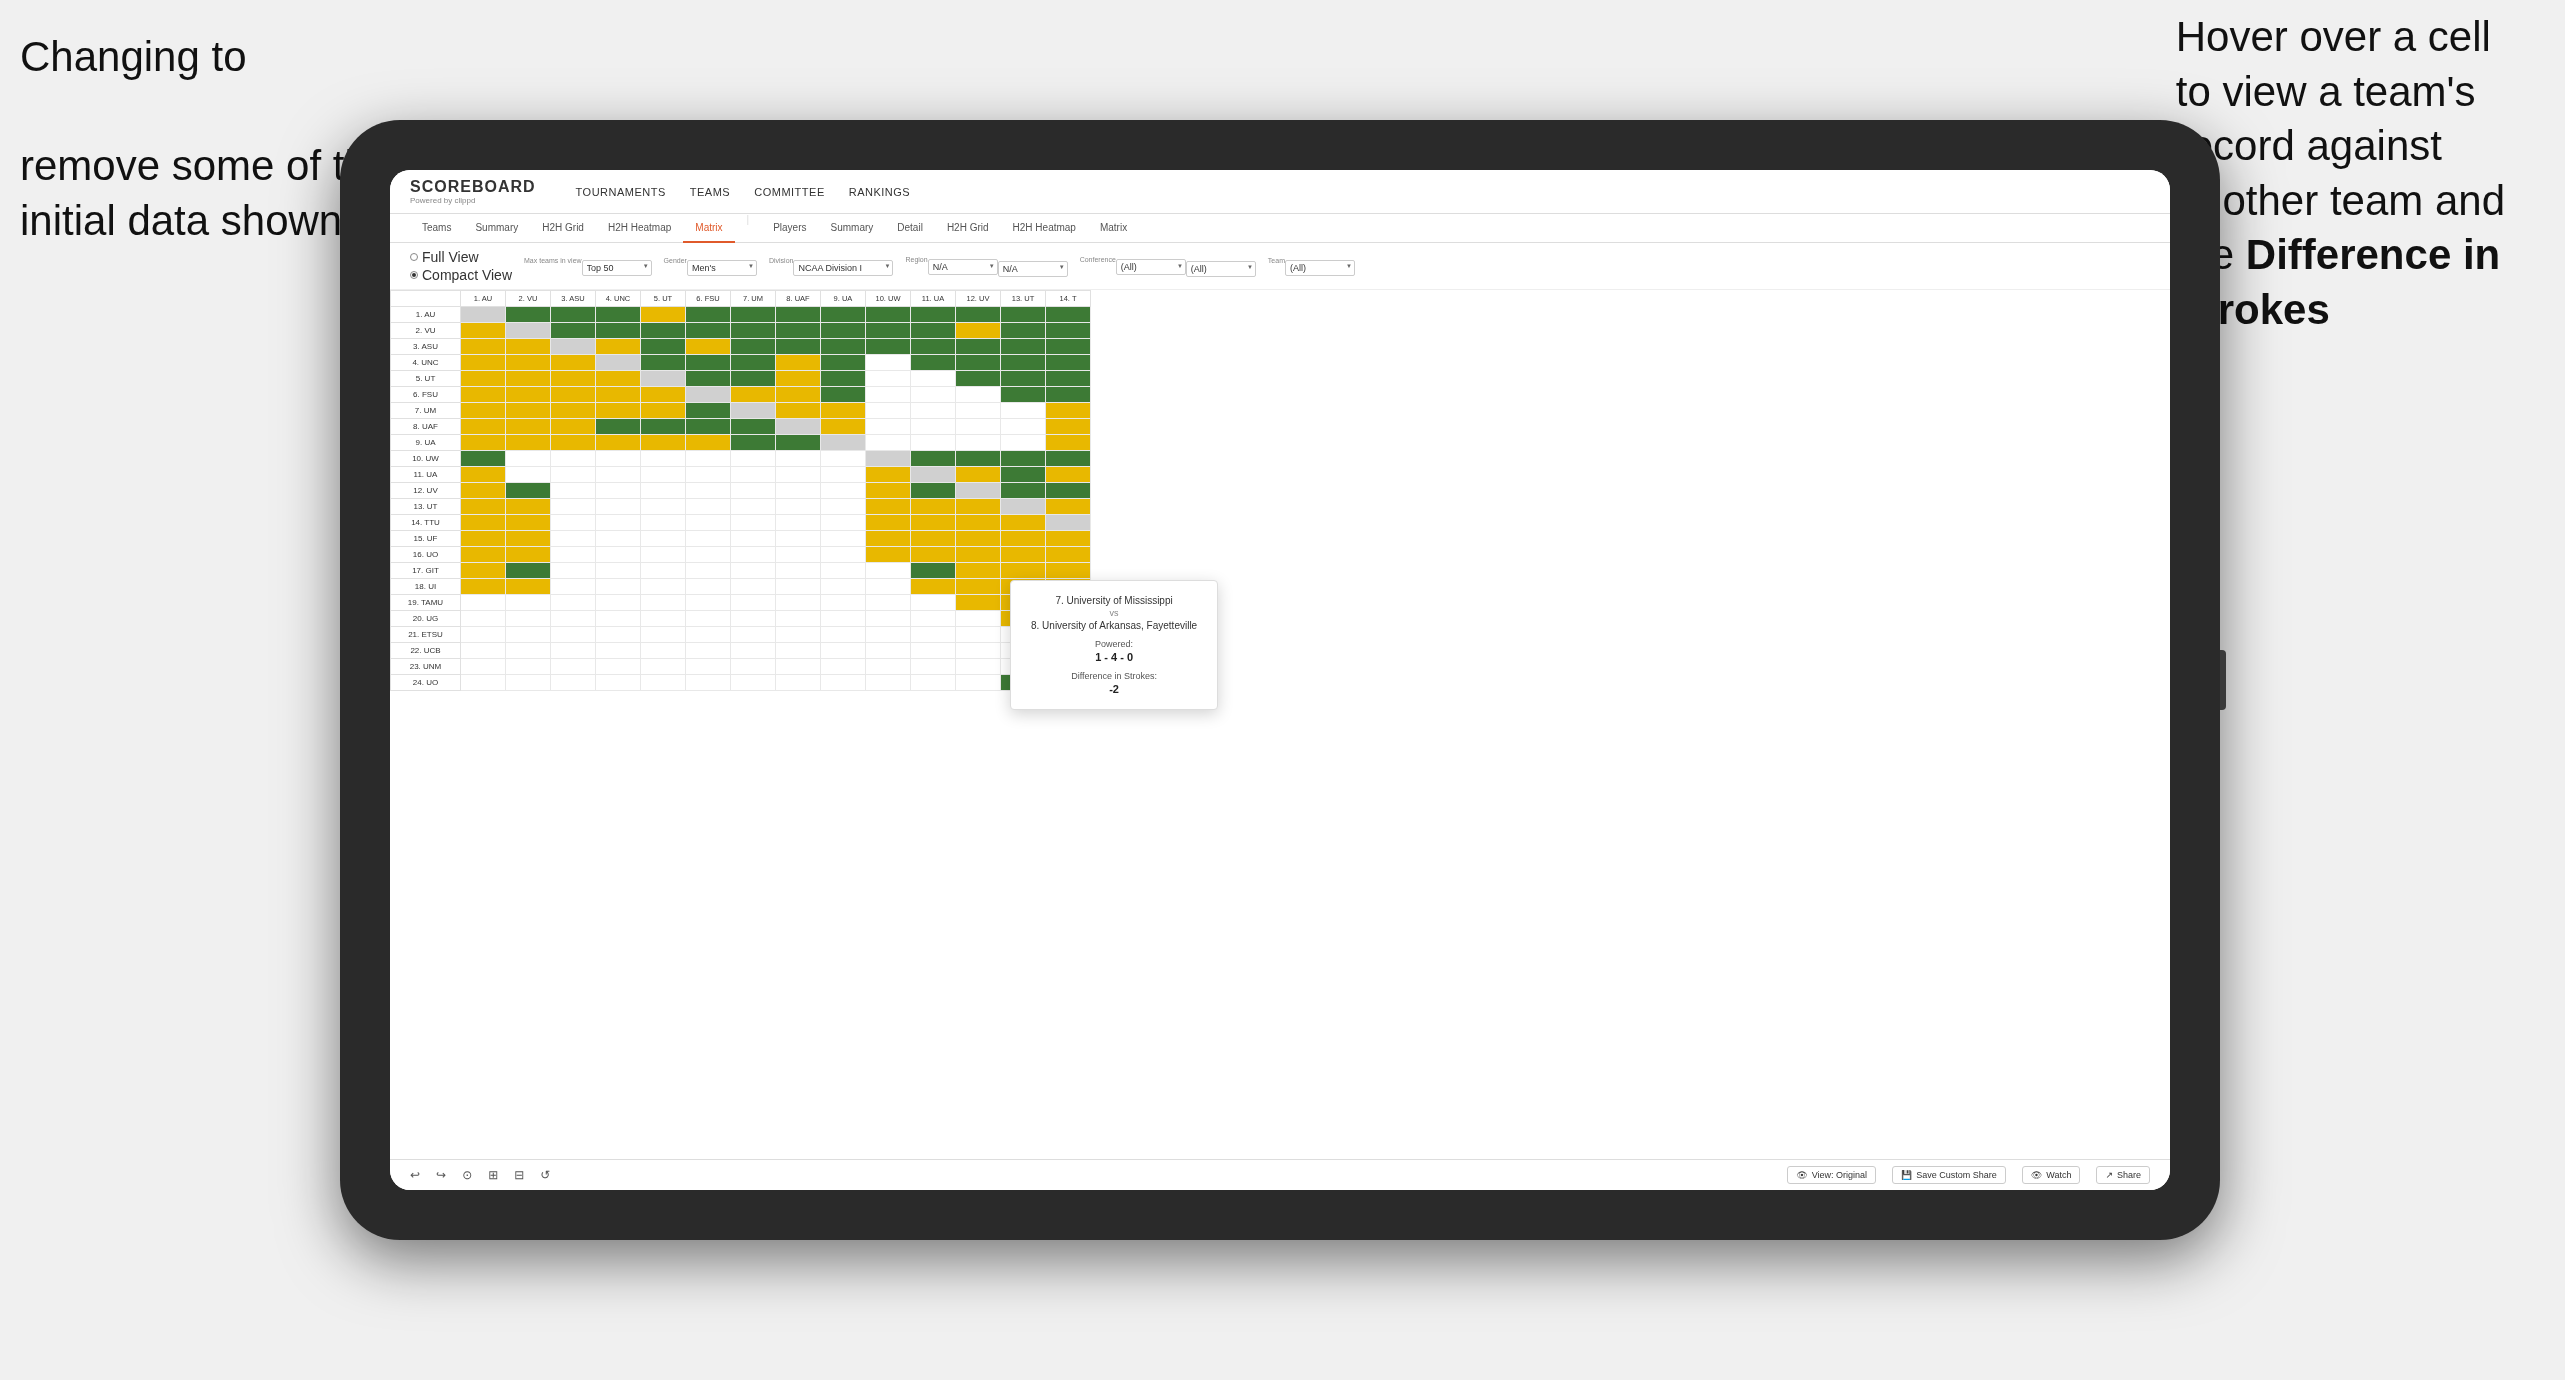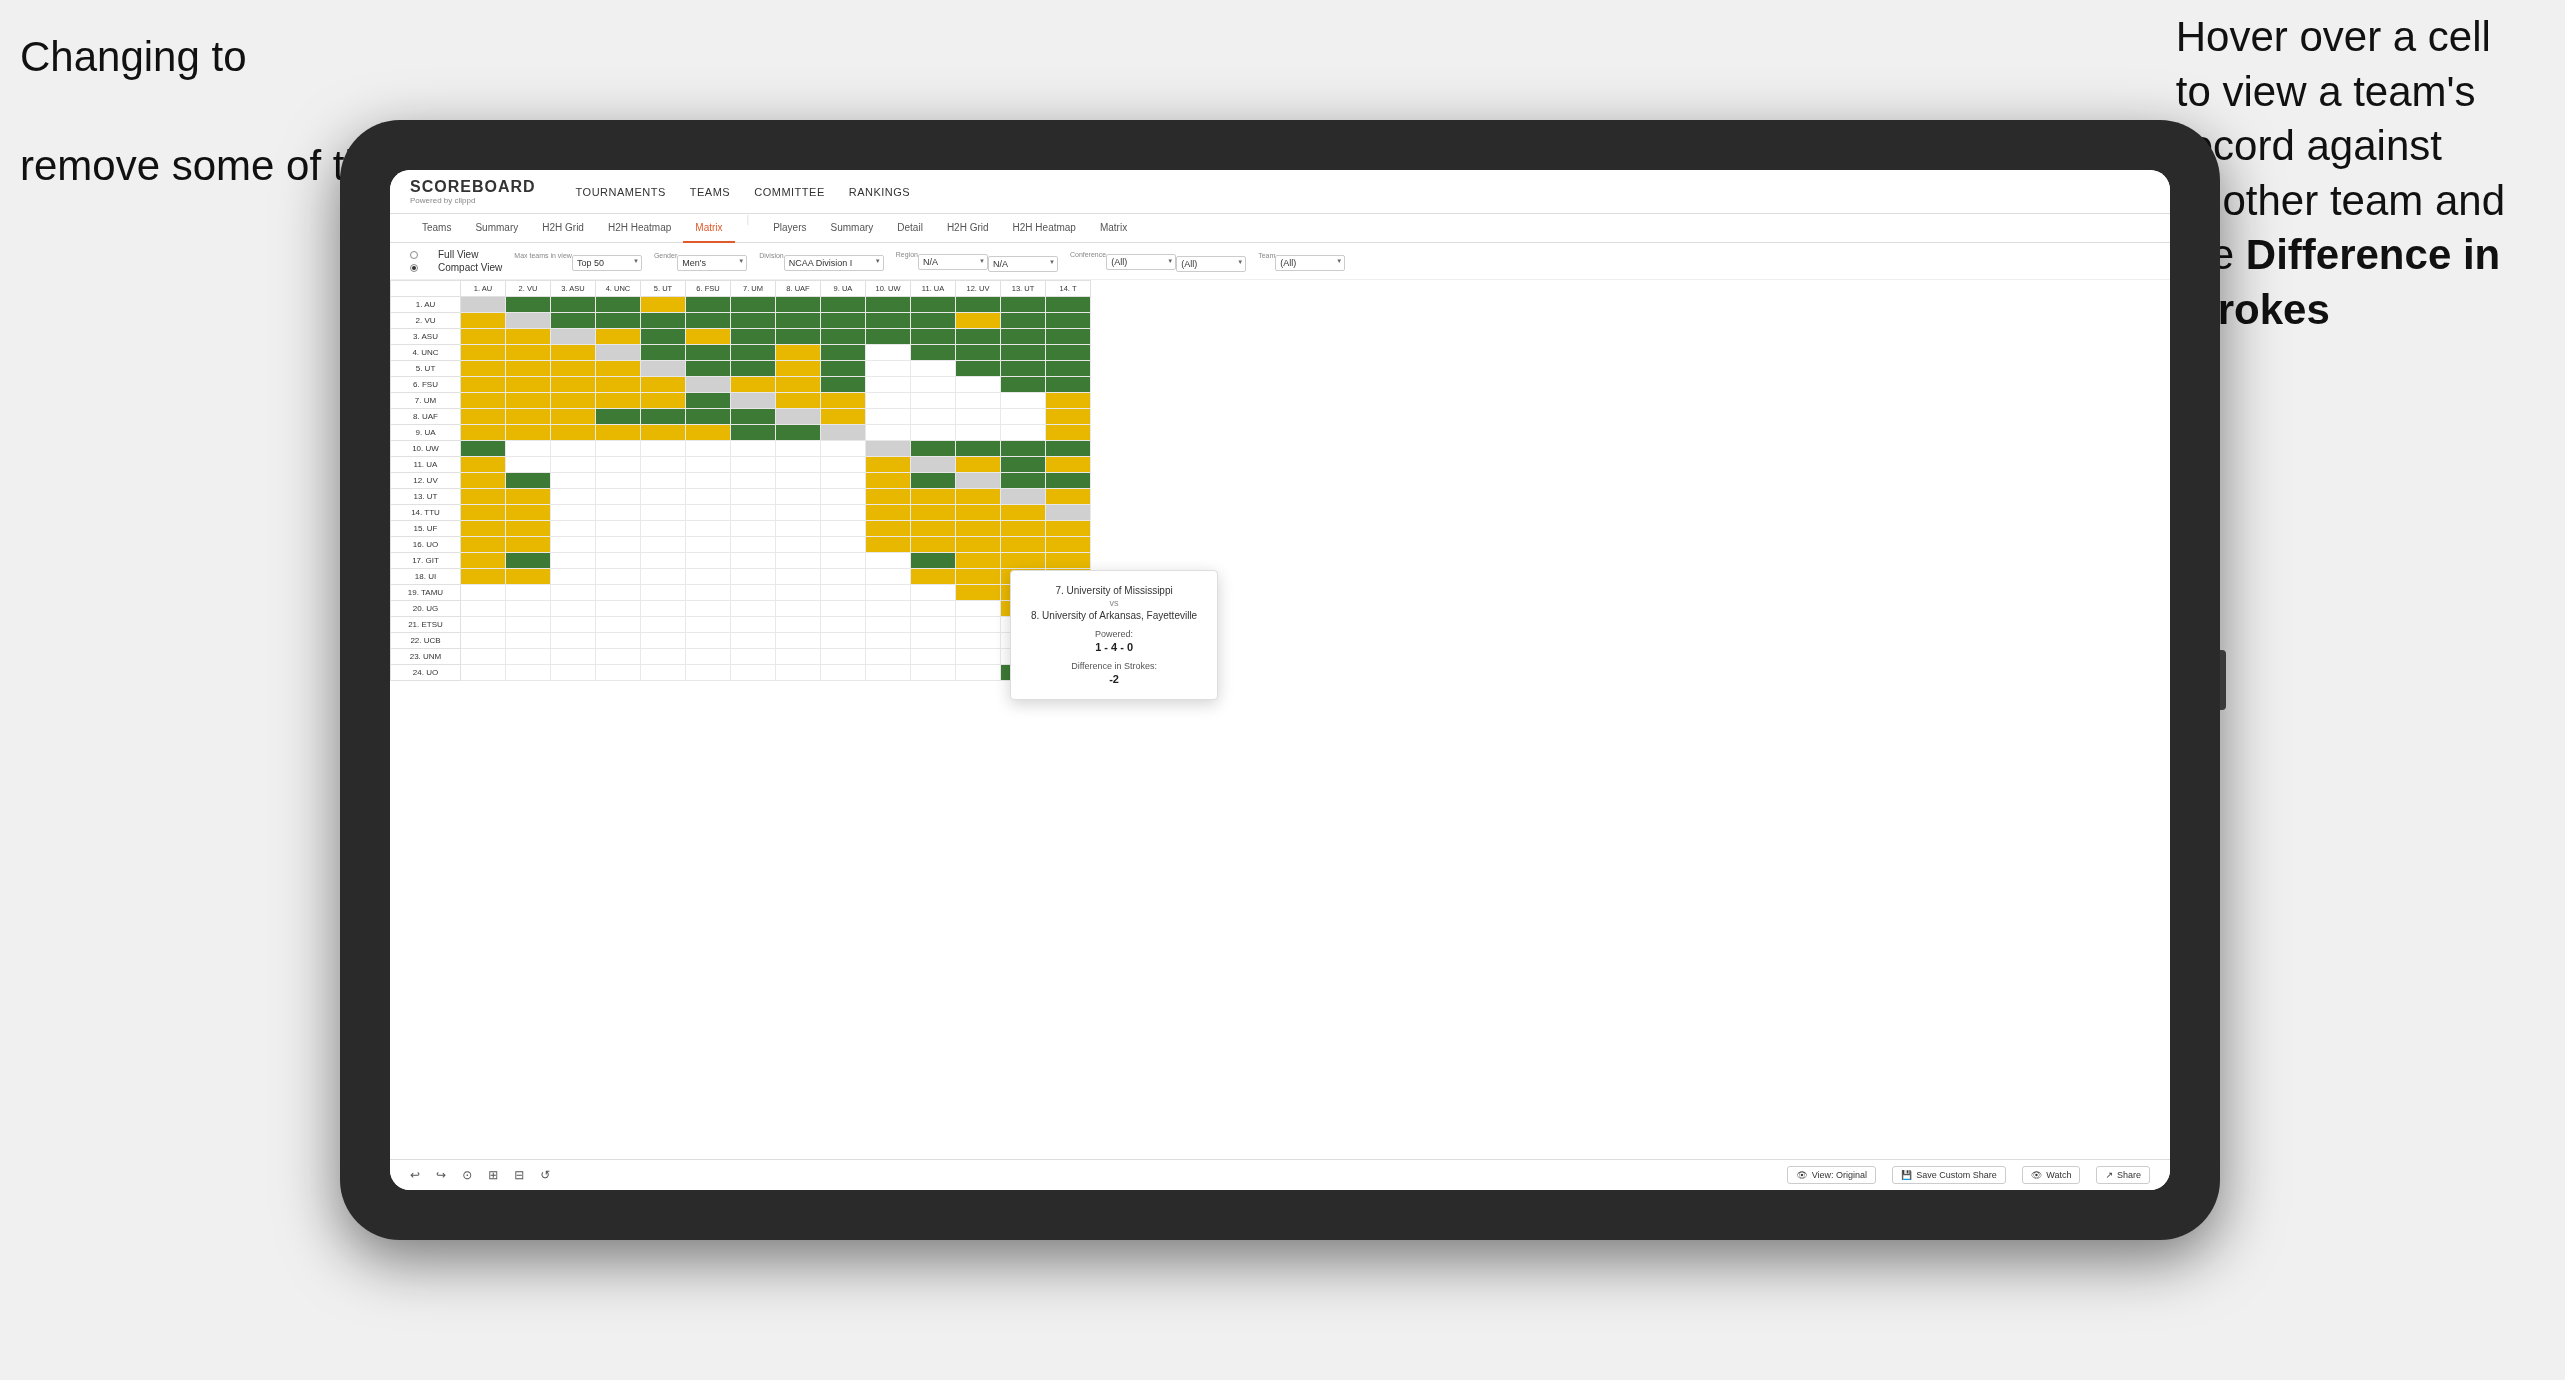--- a/index.html
+++ b/index.html
@@ -133,22 +133,22 @@
       background: #fff;
     }
     .radio-group {
       display: flex;
       flex-direction: column;
       gap: 2px;
     }
     .radio-item {
       display: flex;
       align-items: center;
-      gap: 20px;
-      font-size: 10px;
+      gap: 4px;
+      font-size: 14px;
       color: #333;
     }
     .radio-dot {
       width: 8px;
       height: 8px;
       border-radius: 50%;
       border: 1px solid #888;
       display: flex;
       align-items: center;
       justify-content: center;
@@ -348,20 +348,21 @@
       pointer-events: none;
     }
   </style>
 </head>
 <body>
 
 <div class="annotation-left">
   <span>Changing to</span><br>
   <br>
   <span>remove some of the</span><br>
+  <span>initial data shown</span>
 </div>
 
 <div class="annotation-right">
   <span>Hover over a cell</span><br>
   <span>to view a team's</span><br>
   <span>record against</span><br>
   <span>another team and</span><br>
   <span>the <strong>Difference in</strong></span><br>
   <strong>Strokes</strong>
 </div>

